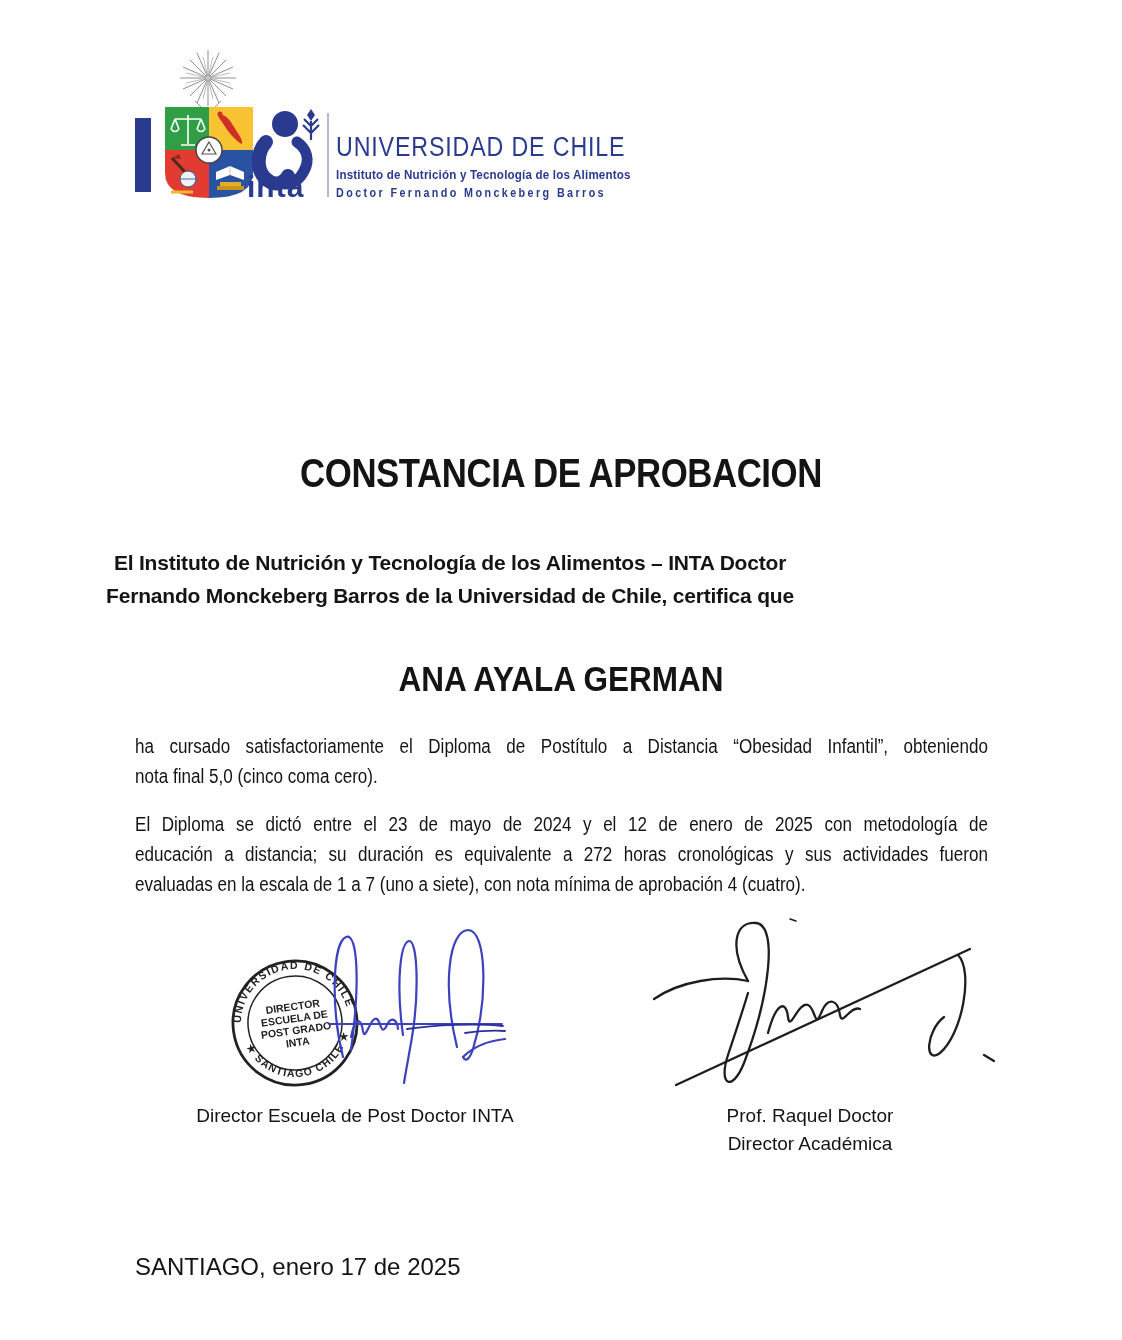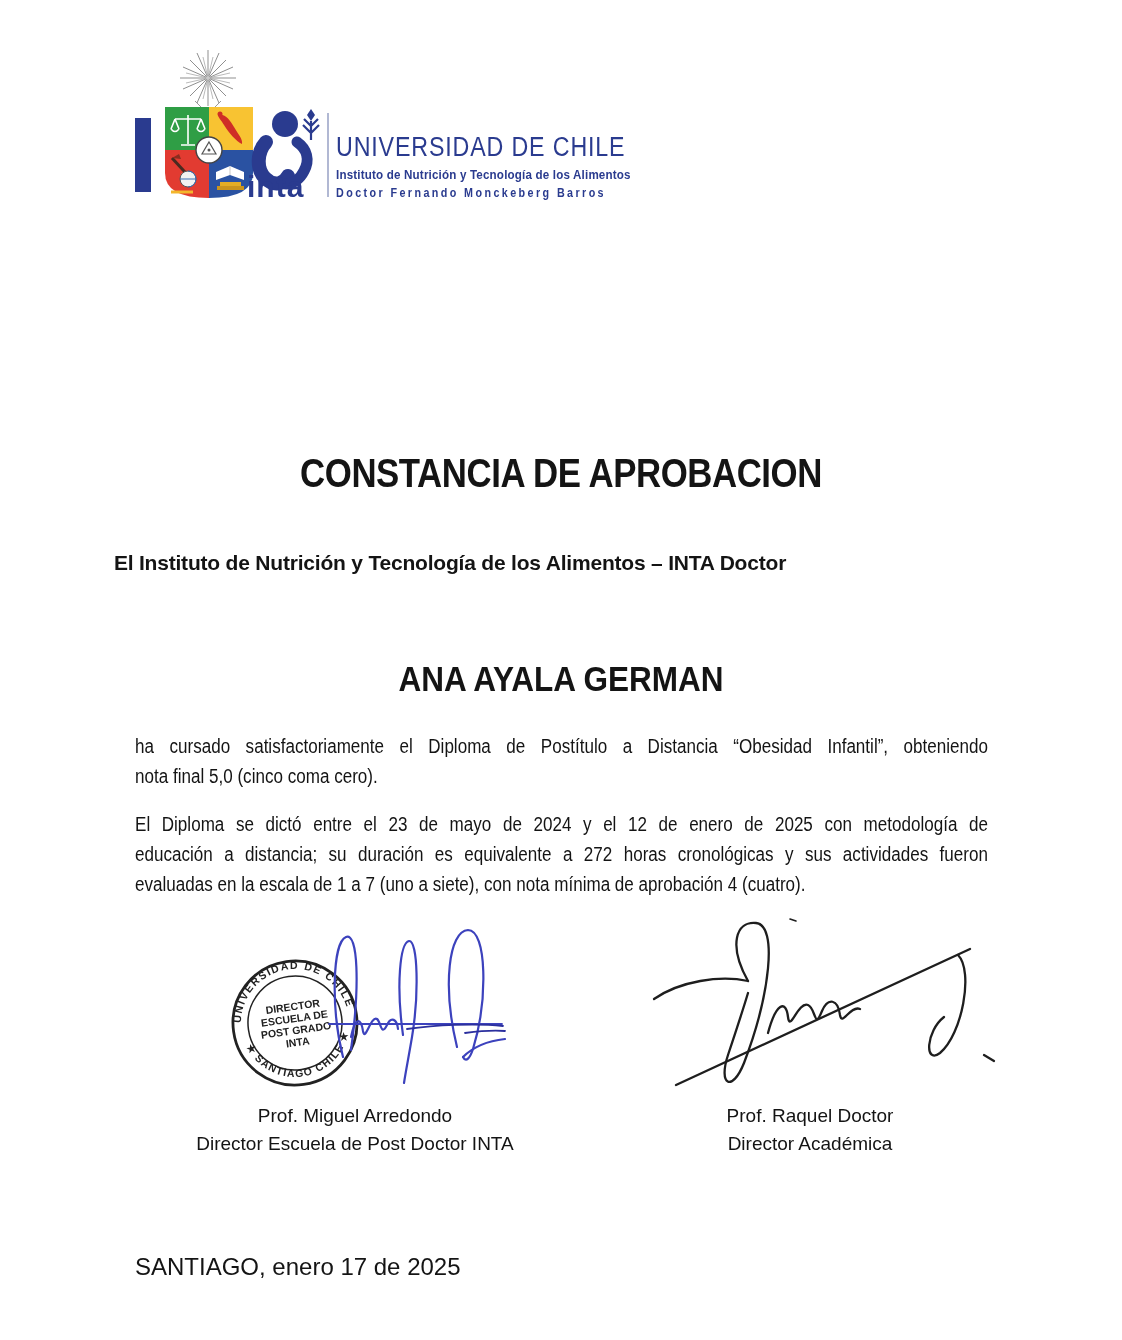--- a/index.html
+++ b/index.html
@@ -179,20 +179,21 @@
   <div class="abs brandtext">
     <div class="uni">UNIVERSIDAD DE CHILE</div>
     <div class="inst1">Instituto de Nutrición y Tecnología de los Alimentos</div>
     <div class="inst2">Doctor Fernando Monckeberg Barros</div>
   </div>
 
   <div class="abs title">CONSTANCIA DE APROBACION</div>
 
   <div class="abs intro">
     <div>El Instituto de Nutrición y Tecnología de los Alimentos – INTA Doctor</div>
+    <div>Fernando Monckeberg Barros de la Universidad de Chile, certifica que</div>
   </div>
 
   <div class="abs student">ANA AYALA GERMAN</div>
 
   <div class="abs para p1">
     <div class="jline">ha cursado satisfactoriamente el Diploma de Postítulo a Distancia “Obesidad Infantil”, obteniendo</div>
     <div class="lline">nota final 5,0 (cinco coma cero).</div>
   </div>
 
   <div class="abs para p2">
@@ -238,21 +239,20 @@
       <path d="M108,66 C88,30 96,6 116,8 C138,10 130,80 104,148 C92,178 78,170 88,140 C94,122 102,98 108,78"></path>
       <path d="M128,118 C136,88 146,84 148,102 C150,118 158,86 168,90 C176,93 174,116 182,96 C188,82 198,84 200,100 C202,112 210,90 220,94"></path>
       <path d="M36,170 L330,34"></path>
       <path d="M318,40 C334,56 322,120 300,138 C284,150 286,116 304,102"></path>
       <path d="M344,140 l10,6"></path>
       <path d="M150,4 l6,2" stroke-width="1.6"></path>
     </g>
   </svg>
 
   <div class="abs sig-label left">
-    <div>Prof. Miguel Arredondo</div>
     <div>Director Escuela de Post Doctor INTA</div>
   </div>
   <div class="abs sig-label right">
     <div>Prof. Raquel Doctor</div>
     <div>Director Académica</div>
   </div>
 
   <div class="abs dateline">SANTIAGO, enero 17 de 2025</div>
 
 </div>

